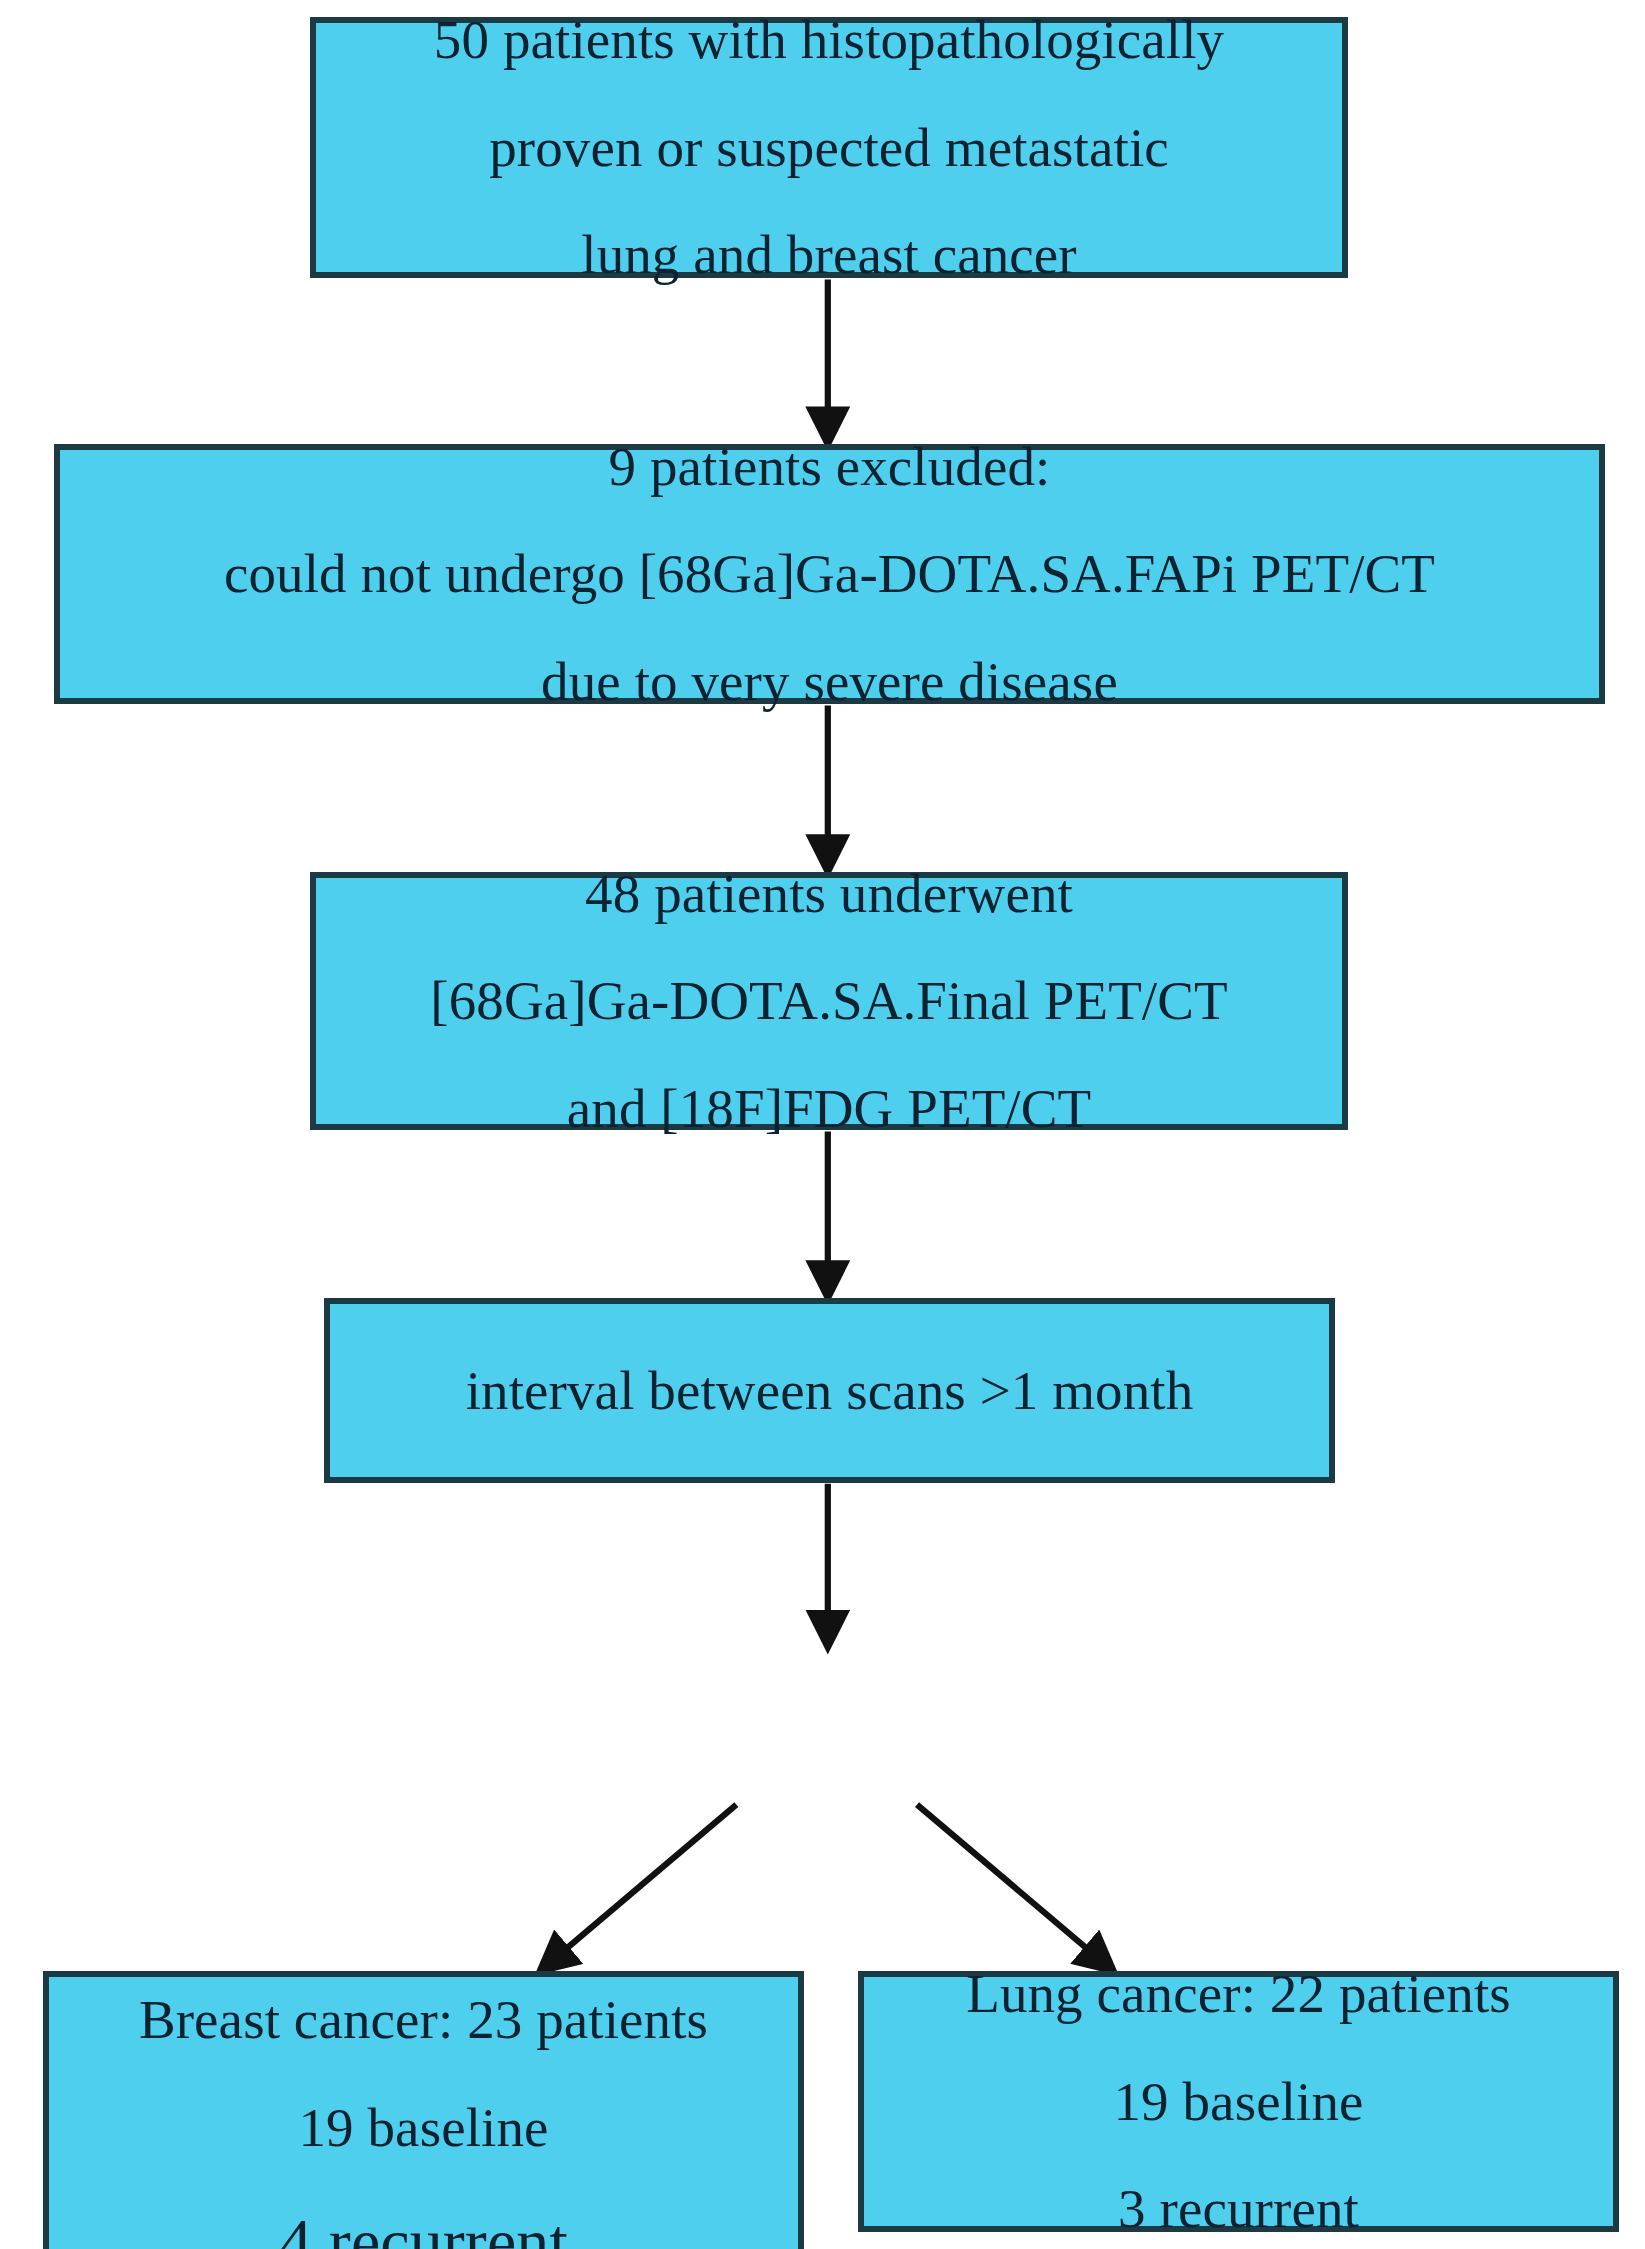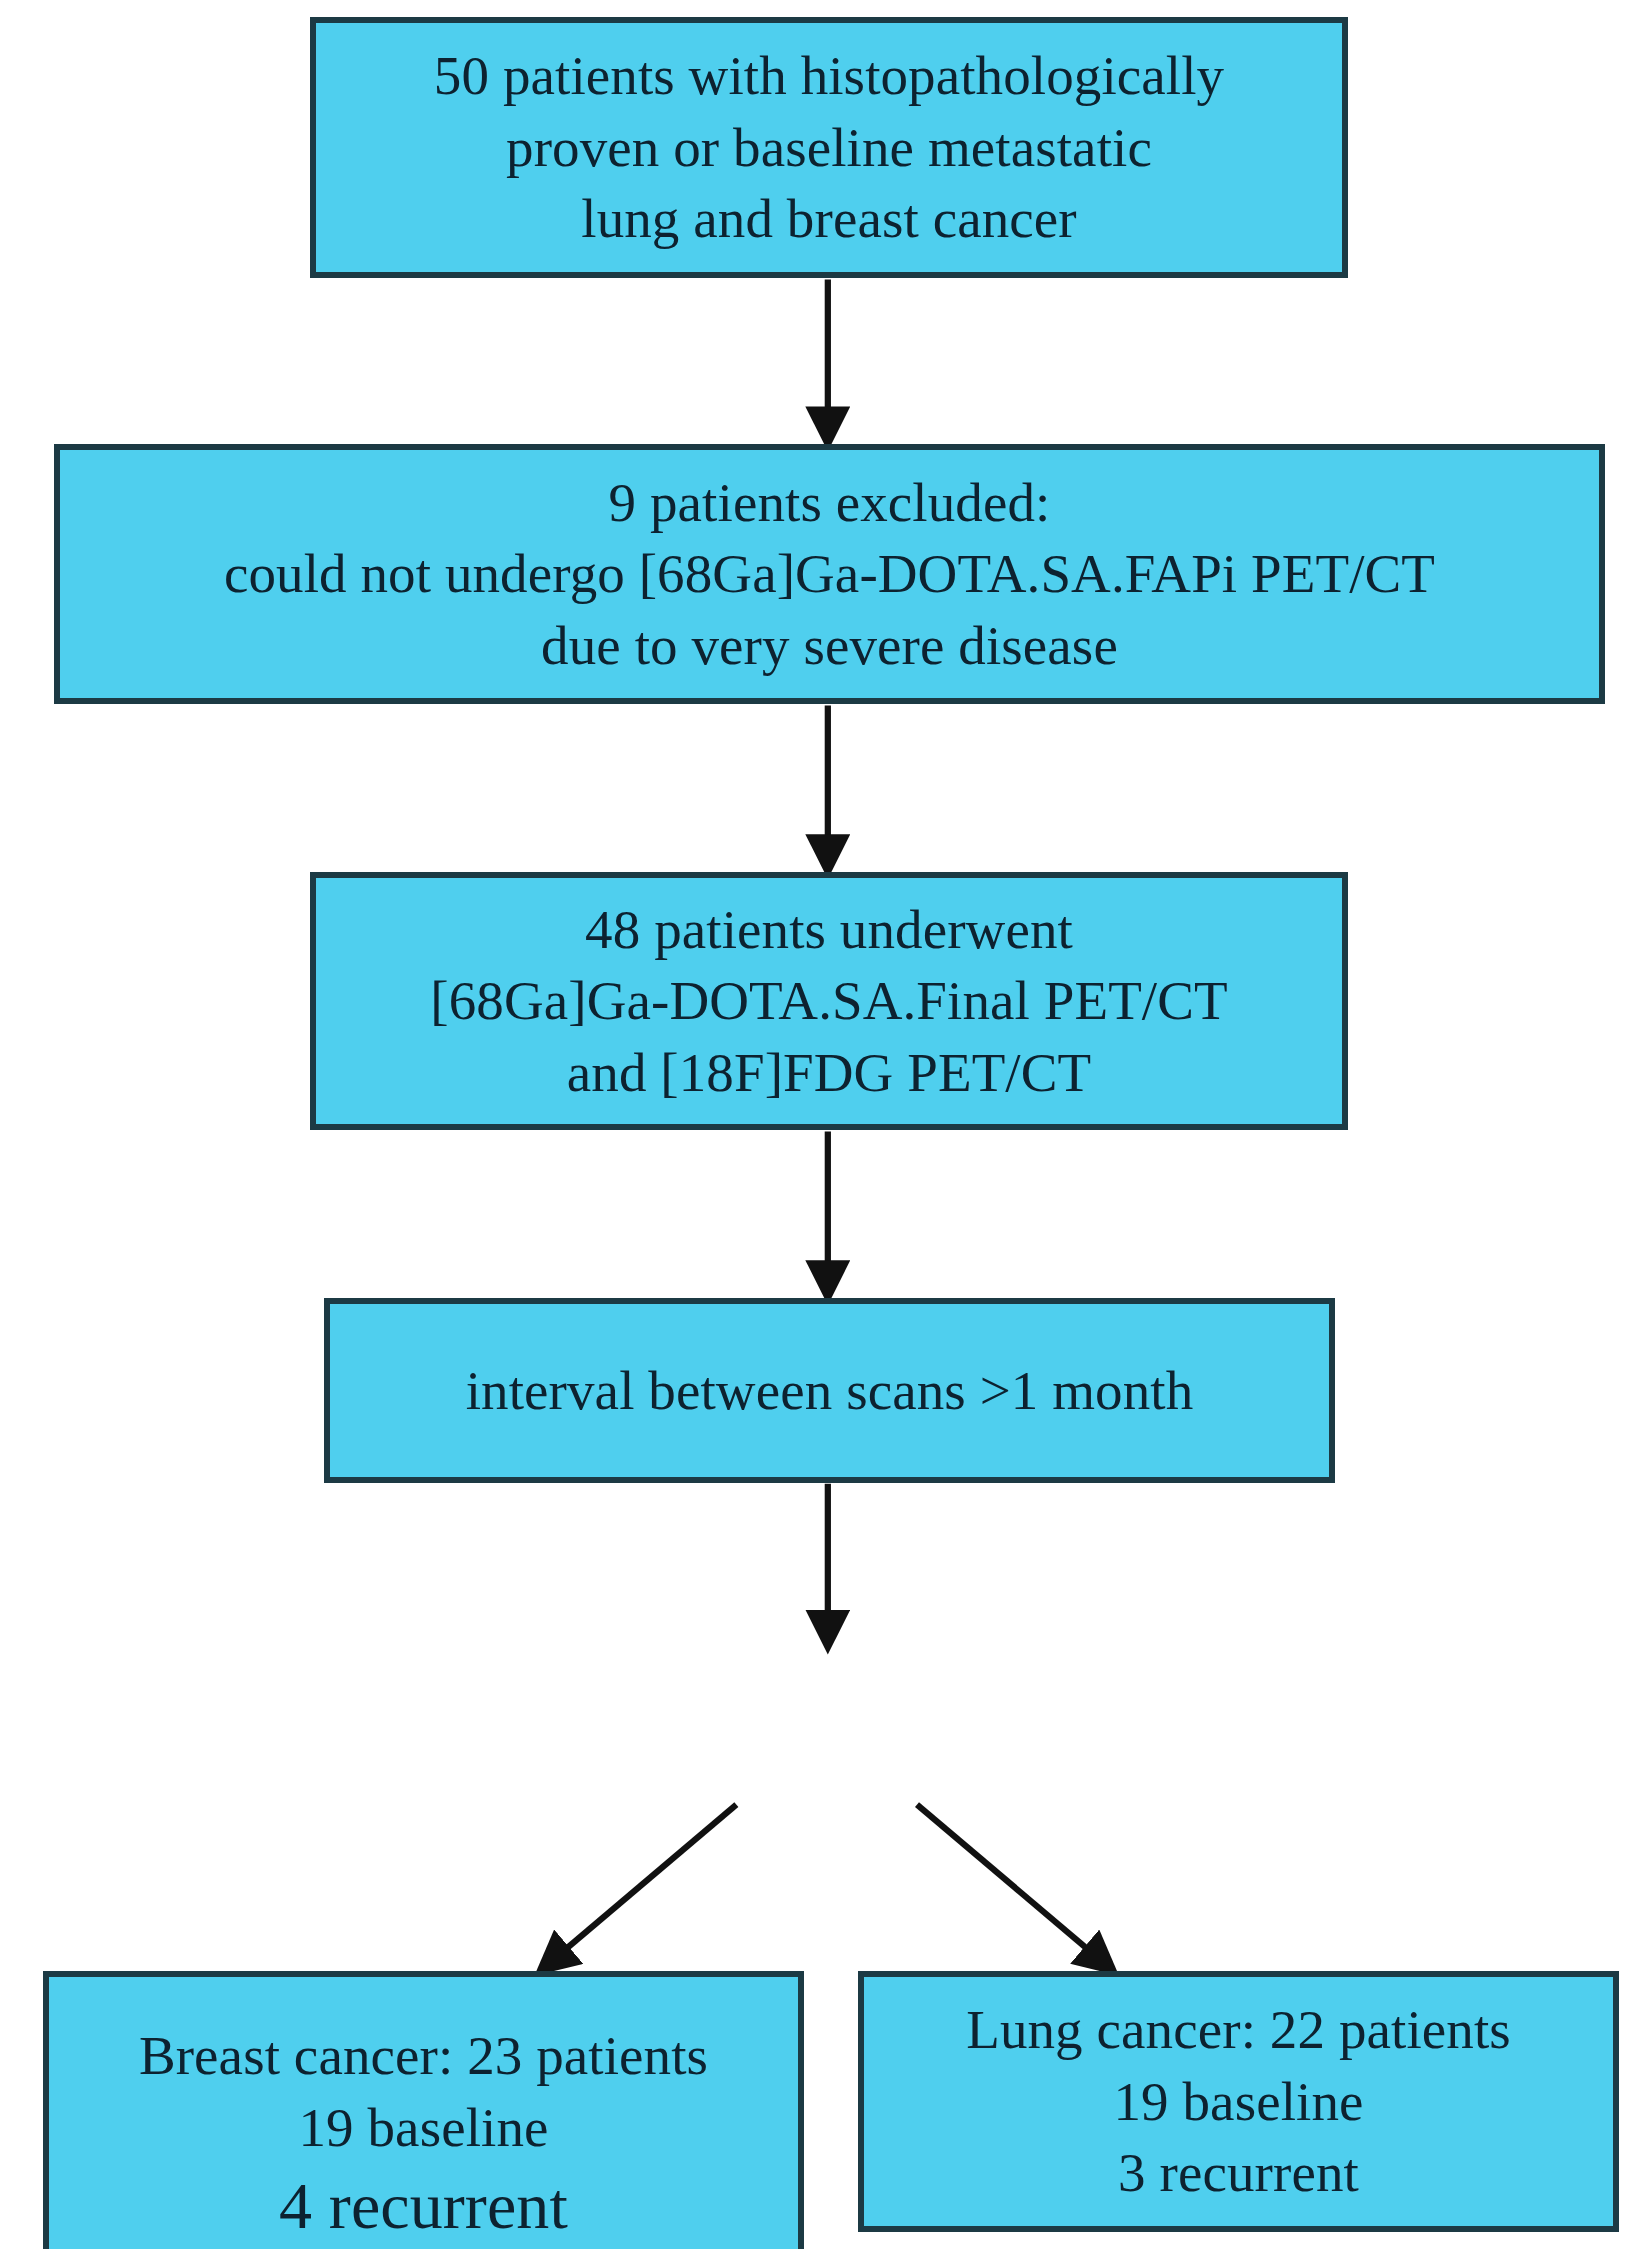--- a/index.html
+++ b/index.html
@@ -25,20 +25,21 @@
     border: 6.2px solid #1c3a44;
     display: flex;
     flex-direction: column;
     align-items: center;
     justify-content: center;
     text-align: center;
     color: #0d2230;
     line-height: 1.30;
     letter-spacing: 0.1px;
     z-index: 2;
+    gap: 36px;
   }
   .flow-box .line {
     display: block;
     white-space: nowrap;
   }
   
   #box-screened   { left: 310px;  top: 17px;   width: 1038px; height: 261px; font-size: 55px; }
   #box-excluded-1 { left: 54px;   top: 444px;  width: 1551px; height: 260px; font-size: 55px; }
   #box-underwent  { left: 310px;  top: 872px; width: 1038px; height: 258px; font-size: 55px; }
   #box-excluded-2 { left: 324px;  top: 1298px; width: 1011px; height: 185px; font-size: 55px; }
@@ -76,21 +77,21 @@
 
     <line x1="1457" y1="2612" x2="1457" y2="2900" stroke="#111111" stroke-width="11" marker-end="url(#head)"></line>
 
     <line x1="1296" y1="3177" x2="950" y2="3470" stroke="#111111" stroke-width="11" marker-end="url(#head)"></line>
 
     <line x1="1614" y1="3177" x2="1960" y2="3470" stroke="#111111" stroke-width="11" marker-end="url(#head)"></line>
   </svg>
 
   <div class="flow-box" id="box-screened" style="background: rgb(79, 207, 238); border-color: rgb(28, 58, 68); color: rgb(13, 34, 48);">
     <span class="line" style="font-size: 55px;">50 patients with histopathologically</span>
-    <span class="line" style="font-size: 55px;">proven or baseline metastatic</span>
+    <span class="line" style="font-size: 55px;">proven or suspected metastatic</span>
     <span class="line" style="font-size: 55px;">lung and breast cancer</span>
   </div>
 
   <div class="flow-box" id="box-excluded-1" style="background: rgb(79, 207, 238); border-color: rgb(28, 58, 68); color: rgb(13, 34, 48);">
     <span class="line" style="font-size: 55px;">9 patients excluded:</span>
     <span class="line" style="font-size: 55px;">could not undergo [68Ga]Ga-DOTA.SA.FAPi PET/CT</span>
     <span class="line" style="font-size: 55px;">due to very severe disease</span>
   </div>
 
   <div class="flow-box" id="box-underwent" style="background: rgb(79, 207, 238); border-color: rgb(28, 58, 68); color: rgb(13, 34, 48);">

